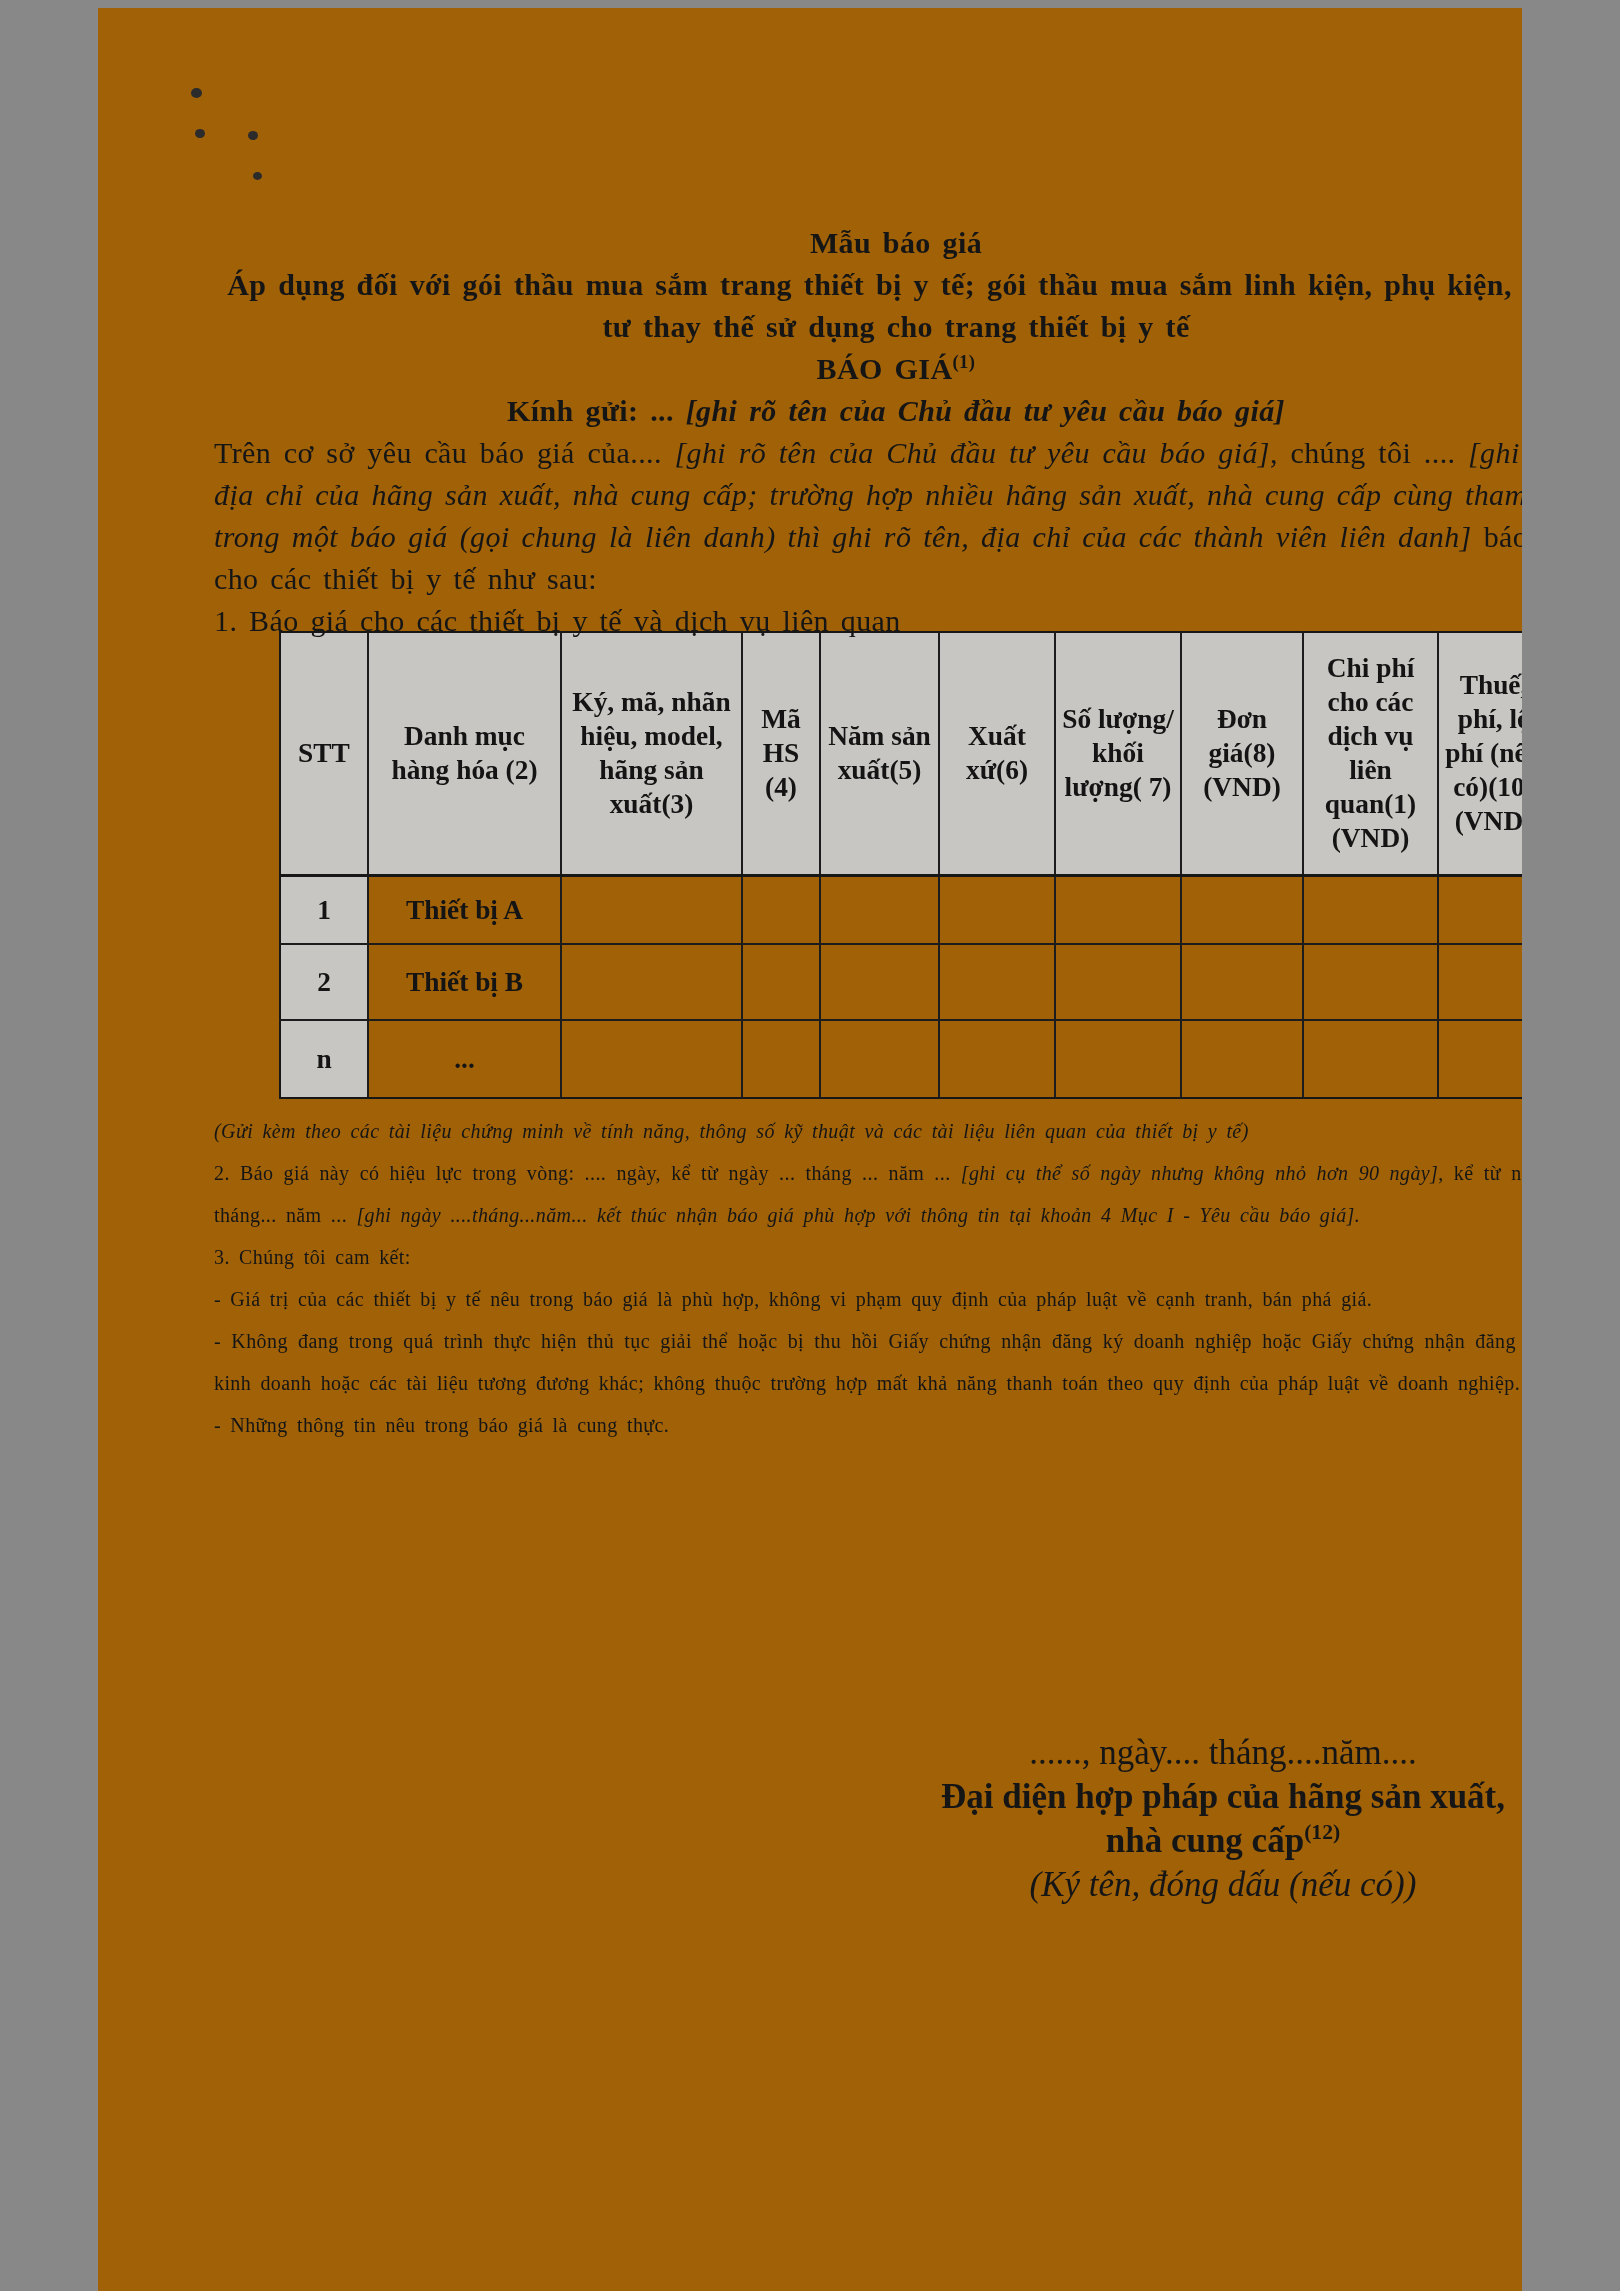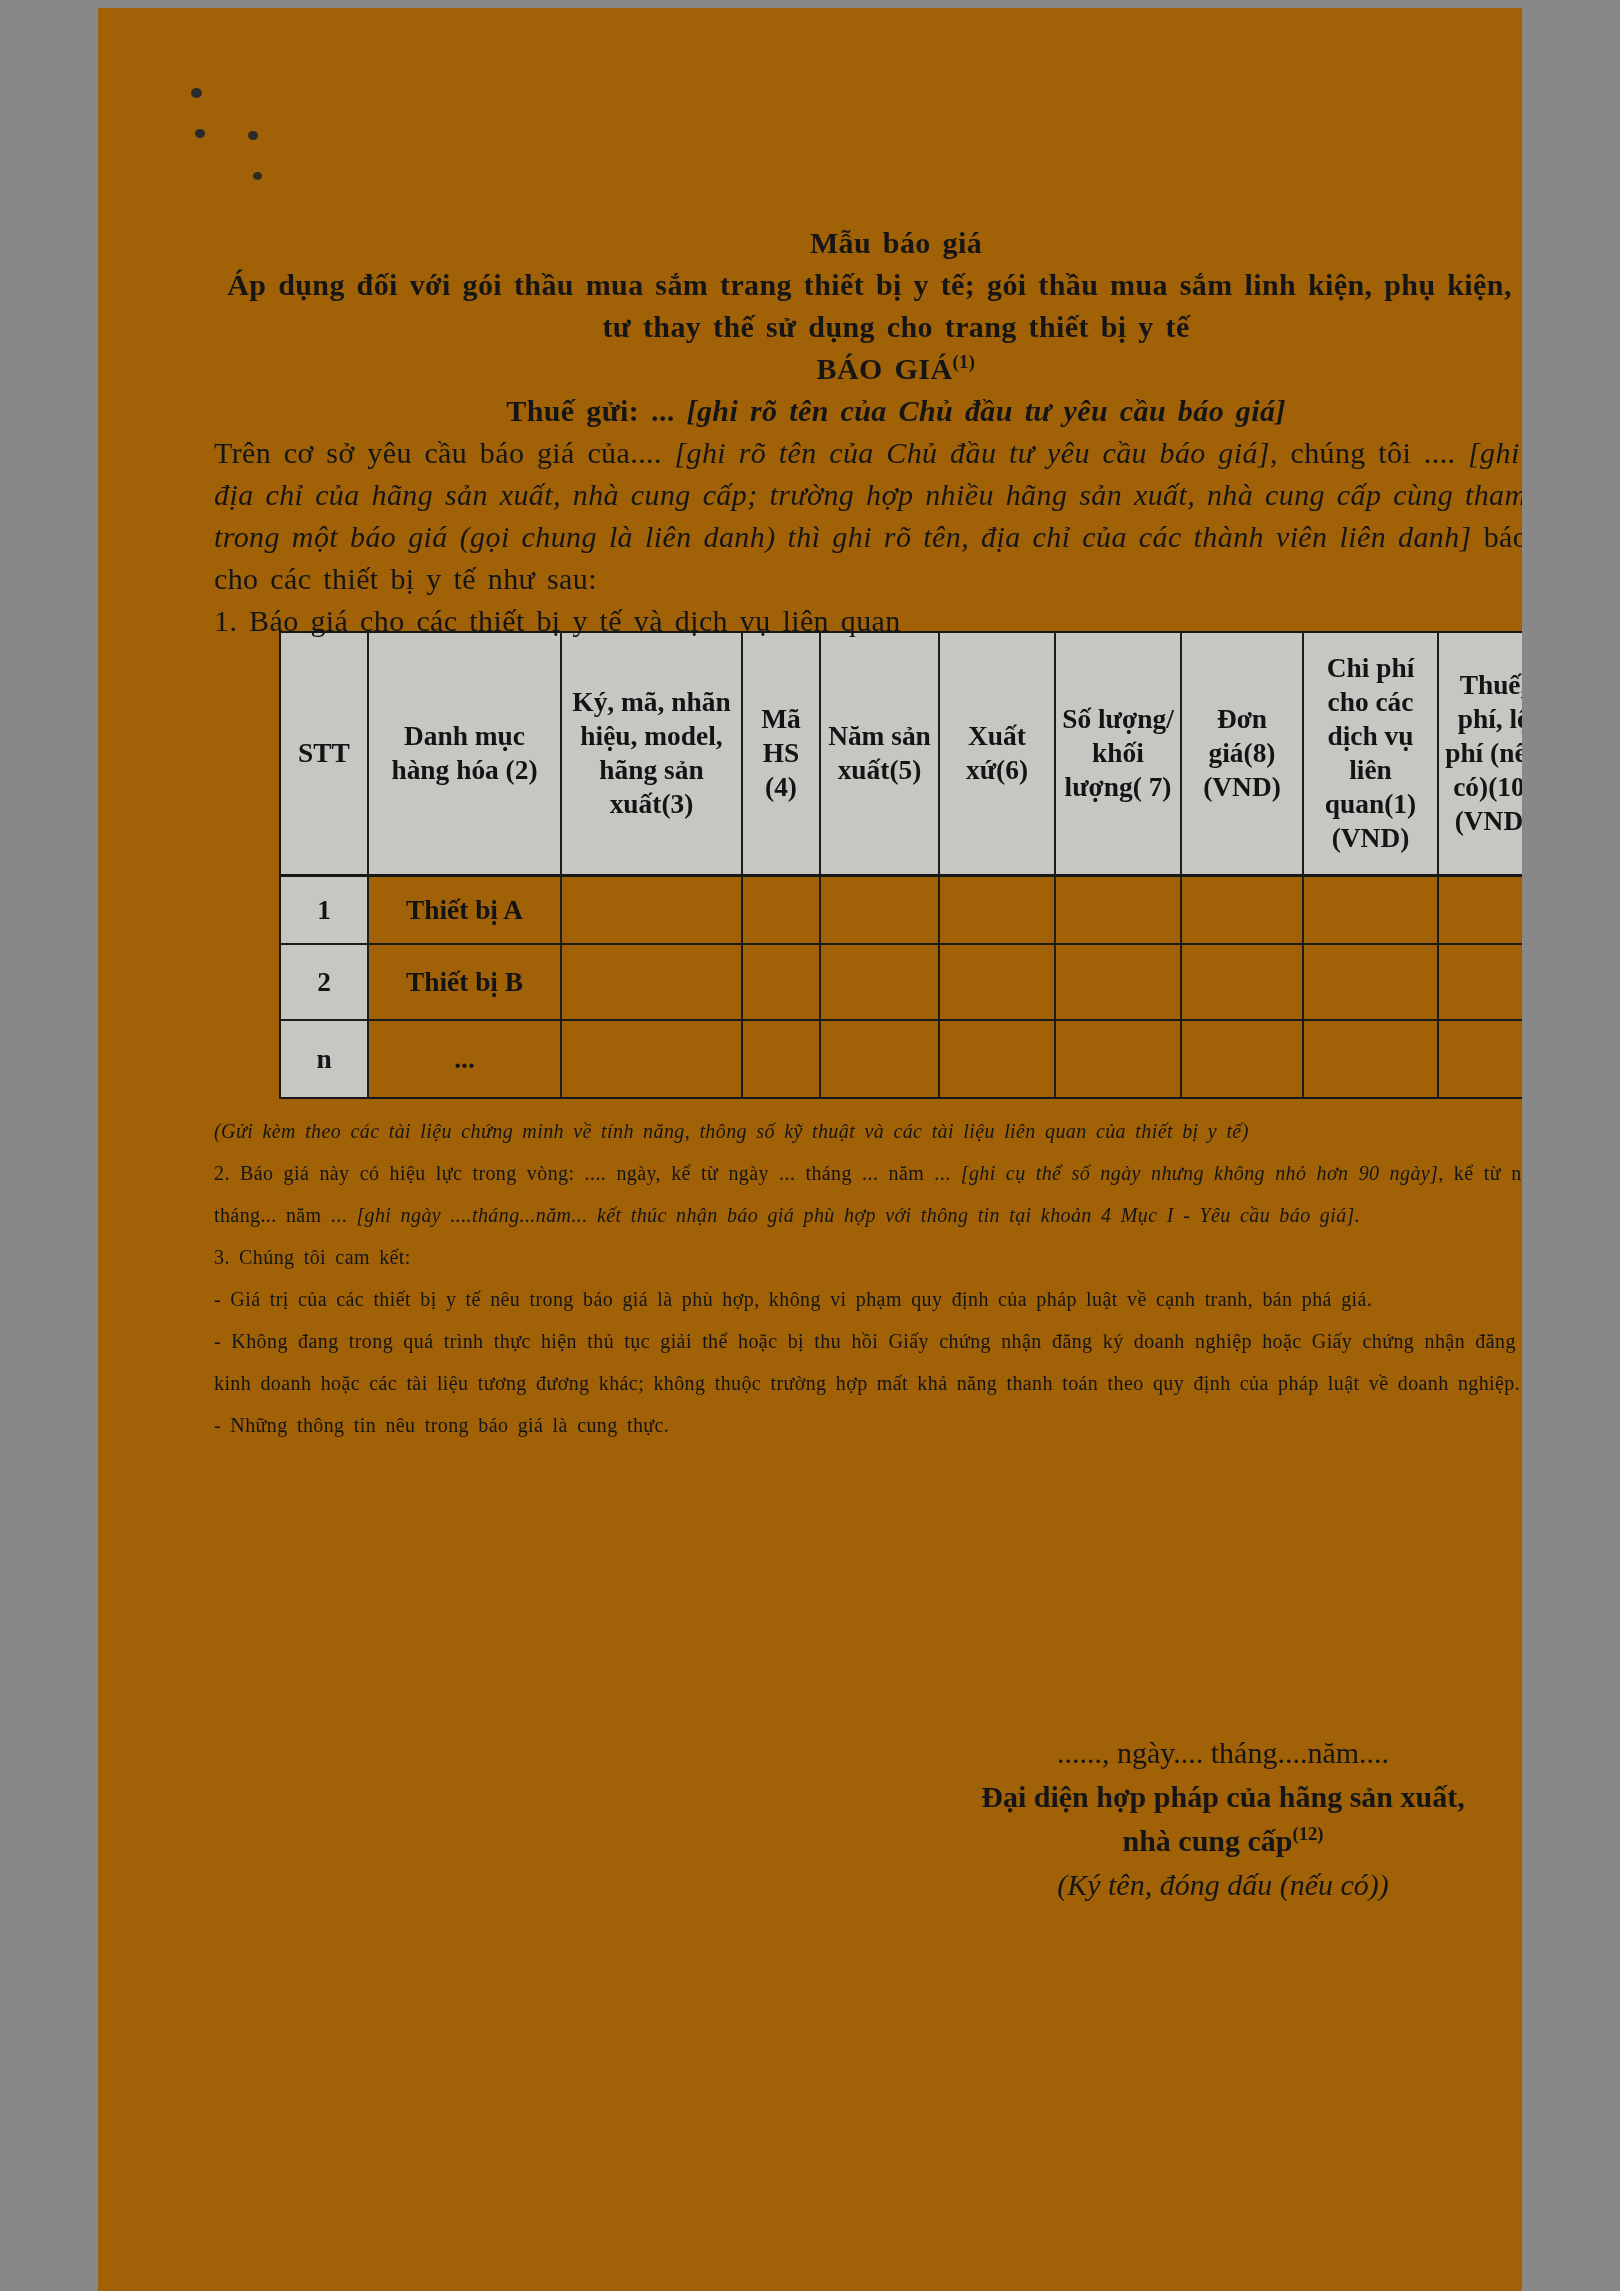--- a/index.html
+++ b/index.html
@@ -55,41 +55,41 @@
   .row-1 { height: 69px; } .row-2 { height: 76px; } .row-n { height: 78px; }
 
   .block-mid {
     position: absolute; left: 116px; top: 1102px; width: 1364px;
     font-size: 20px; line-height: 42px;
     letter-spacing: 0.4px; word-spacing: 3.9px;
     z-index: 2;
   }
   .signature {
     position: absolute; left: 831px; top: 1723px; width: 588px;
-    font-size: 30px; line-height: 44px; text-align: center;
+    font-size: 35px; line-height: 44px; text-align: center;
     z-index: 2;
   }
   .signature p { margin: 0; }
   .stamp-svg { position: absolute; left: 1402px; top: 1353px; z-index: 3; opacity: 0.88; }
 </style>
 </head>
 <body>
 
 <div class="page">
 
   <span class="dot" style="left:93px;top:80px;width:10.8px;height:9.8px"></span>
   <span class="dot" style="left:97px;top:121px;width:9.8px;height:8.8px"></span>
   <span class="dot" style="left:150px;top:123px;width:9.8px;height:8.8px"></span>
   <span class="dot" style="left:155px;top:164px;width:8.8px;height:7.8px"></span>
 
   <div class="block-top">
     <p class="t-center bold">Mẫu báo giá</p>
     <p class="t-center bold">Áp dụng đối với gói thầu mua sắm trang thiết bị y tế; gói thầu mua sắm linh kiện, phụ kiện, vật tư thay thế sử dụng cho trang thiết bị y tế</p>
     <p class="t-center bold"><span>BÁO GIÁ</span><sup>(1)</sup></p>
-    <p class="t-center"><span class="bold">Thuế gửi: ... </span><span class="bold italic">[ghi rõ tên của Chủ đầu tư yêu cầu báo giá]</span></p>
+    <p class="t-center"><span class="bold">Kính gửi: ... </span><span class="bold italic">[ghi rõ tên của Chủ đầu tư yêu cầu báo giá]</span></p>
     <p class="t-justify"><span>Trên cơ sở yêu cầu báo giá của.... </span><span class="italic">[ghi rõ tên của Chủ đầu tư yêu cầu báo giá]</span><span>, chúng tôi .... </span><span class="italic">[ghi tên, địa chỉ của hãng sản xuất, nhà cung cấp; trường hợp nhiều hãng sản xuất, nhà cung cấp cùng tham gia trong một báo giá (gọi chung là liên danh) thì ghi rõ tên, địa chỉ của các thành viên liên danh]</span><span> báo giá cho các thiết bị y tế như sau:</span></p>
     <p>1. Báo giá cho các thiết bị y tế và dịch vụ liên quan</p>
   </div>
 
   <div class="quote-table-wrap">
     <table class="quote-table">
       <colgroup>
         <col style="width:88px">
           <col style="width:193px">
           <col style="width:181px">

